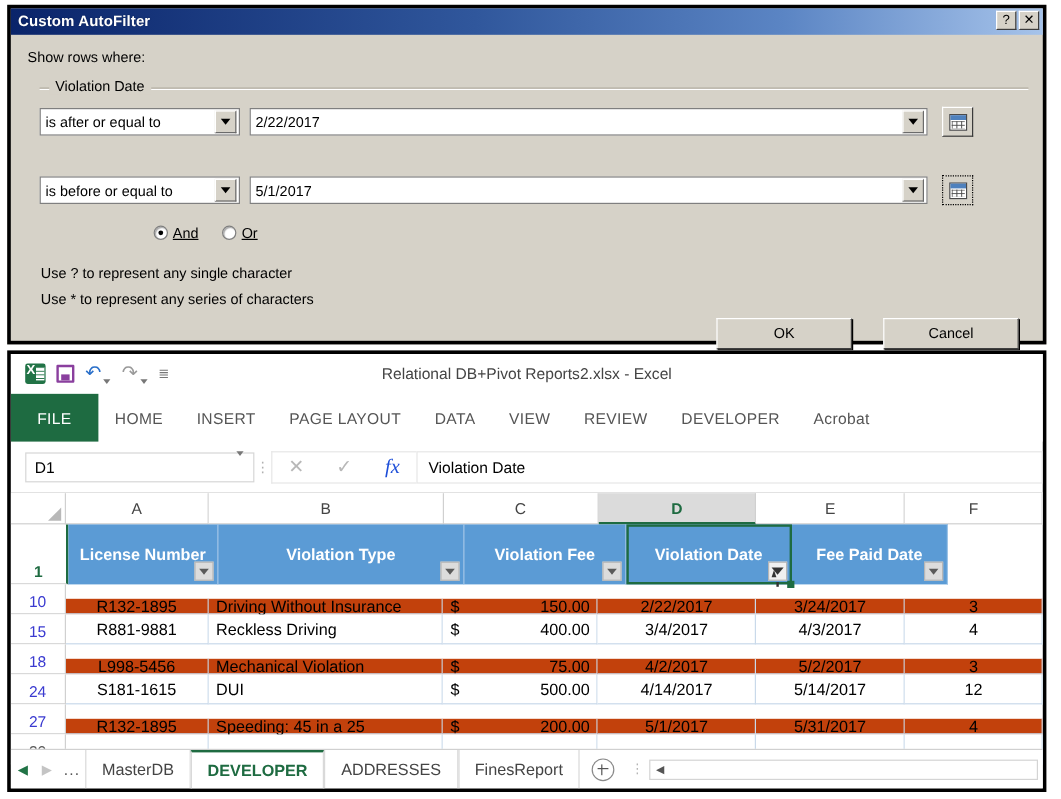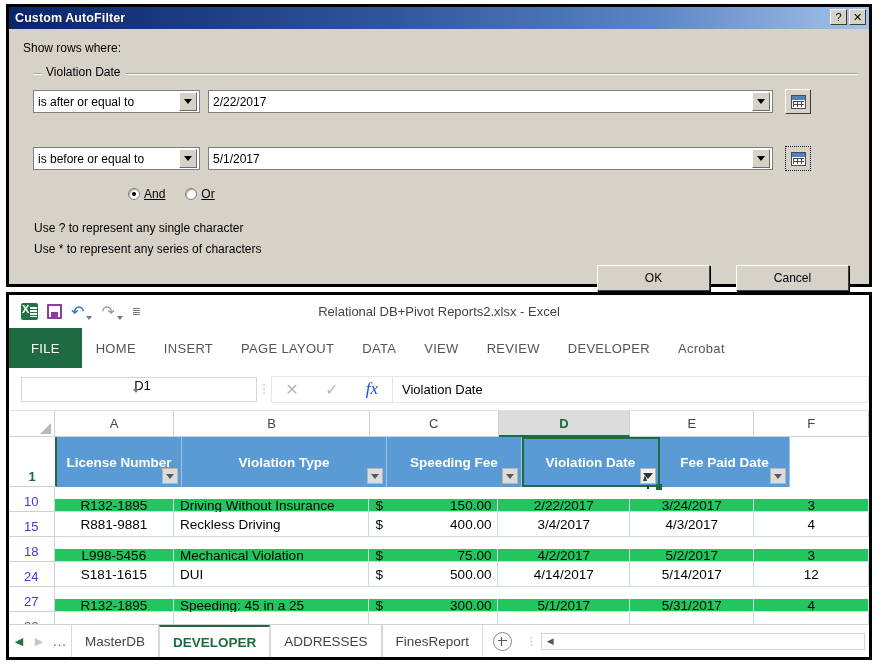--- a/index.html
+++ b/index.html
@@ -131,22 +131,22 @@
   }
 
   #ribbon{height:40px;display:flex;align-items:stretch;background:#fff;}
   #ribbon .rtab{
     display:flex;align-items:center;padding:0 14px;font-size:13px;color:#555;letter-spacing:.3px;
   }
   #ribbon .rtab.file{background:#1e6b41;color:#fff;font-size:13px;padding:0 22px;}
 
   #fbar{height:42px;display:flex;align-items:center;padding:0 0 0 12px;gap:0;border-bottom:1px solid #e2e2e2;}
   #namebox{
-    width:236px;height:25px;border:1px solid #d6d6d6;box-sizing:border-box;
-    display:flex;align-items:center;background:#fff;flex-direction:column;
+    width:191px;height:25px;border:1px solid #d6d6d6;box-sizing:border-box;
+    display:flex;align-items:center;background:#fff;
   }
   #namebox .nv{flex:1;font-size:13px;padding-left:7px;color:#000;}
   #namebox .nc{padding-right:8px;}
   .dotsep{width:14px;text-align:center;color:#b0b0b0;font-size:12px;line-height:10px;letter-spacing:0;}
   #fbtns{display:flex;align-items:center;gap:0;border:1px solid #e6e6e6;border-right:none;height:27px;box-sizing:border-box;}
   #fbtns span{width:40px;text-align:center;font-size:16px;color:#b8b8b8;}
   #fbtns .fxb{color:#1d4ed8;font-style:italic;font-family:"Liberation Serif",serif;font-size:17px;}
   #fcontent{flex:1;height:27px;border:1px solid #e6e6e6;box-sizing:border-box;display:flex;align-items:center;}
   #fcontent .fv{font-size:13px;padding-left:9px;color:#000;}
 
@@ -196,21 +196,21 @@
     position:absolute;left:2px;bottom:2px;width:0;height:0;
     border-left:2px solid transparent;border-right:2px solid transparent;border-bottom:6px solid #333;
   }
   .fill-handle{position:absolute;width:6px;height:6px;background:#1e6b41;z-index:6;}
 
   .drow{display:flex;height:25px;}
   .dc{
     display:flex;align-items:center;font-size:13.5px;color:#000;box-sizing:border-box;
     border-right:1px solid #c9d9ea;border-bottom:1px solid #c9d9ea;padding:0 6px;
   }
-  .band{background:#22c55e;margin-top:12px;}
+  .band{background:#c2410c;margin-top:12px;}
   .plain{background:#fff;}
   .dc.center{justify-content:center;}
   .dc.money{justify-content:space-between;}
 
   #tabbar{
     position:absolute;left:0;right:0;bottom:0;height:32px;background:#fff;
     border-top:1px solid #d0d0d0;display:flex;align-items:center;
   }
   .navarr{width:20px;text-align:center;font-size:11px;}
   .navarr.a{color:#217346;}
@@ -372,21 +372,21 @@
             <i class="c2"></i>
           </span>
       </div>
       <div class="hc" style="width:205px;">
         <span>Violation Type</span>
         <span class="fbtn">
             <i class="c2"></i>
           </span>
       </div>
       <div class="hc" style="width:135px;">
-        <span>Speeding Fee</span>
+        <span>Violation Fee</span>
         <span class="fbtn">
             <i class="c2"></i>
           </span>
       </div>
       <div class="hc selcell" style="width:138px;">
         <span>Violation Date</span>
         <span class="fbtn funnel">
             <i class="fn"></i>
             <i class="ar"></i>
           </span>
@@ -451,21 +451,21 @@
       <div class="dc plain center" style="width:130px;">5/14/2017</div>
       <div class="dc plain center" style="width:120px;">12</div>
     </div>
 
     <div class="drow">
       <div class="rn">27</div>
       <div class="dc band center" style="width:125px;">R132-1895</div>
       <div class="dc band" style="width:205px;">Speeding: 45 in a 25</div>
       <div class="dc band money" style="width:135px;">
         <span>$</span>
-        <span>300.00</span>
+        <span>200.00</span>
       </div>
       <div class="dc band center" style="width:138px;">5/1/2017</div>
       <div class="dc band center" style="width:130px;">5/31/2017</div>
       <div class="dc band center" style="width:120px;">4</div>
     </div>
 
     <div class="drow">
       <div class="rn gray">32</div>
       <div class="dc plain" style="width:125px;"></div>
       <div class="dc plain" style="width:205px;"></div>

